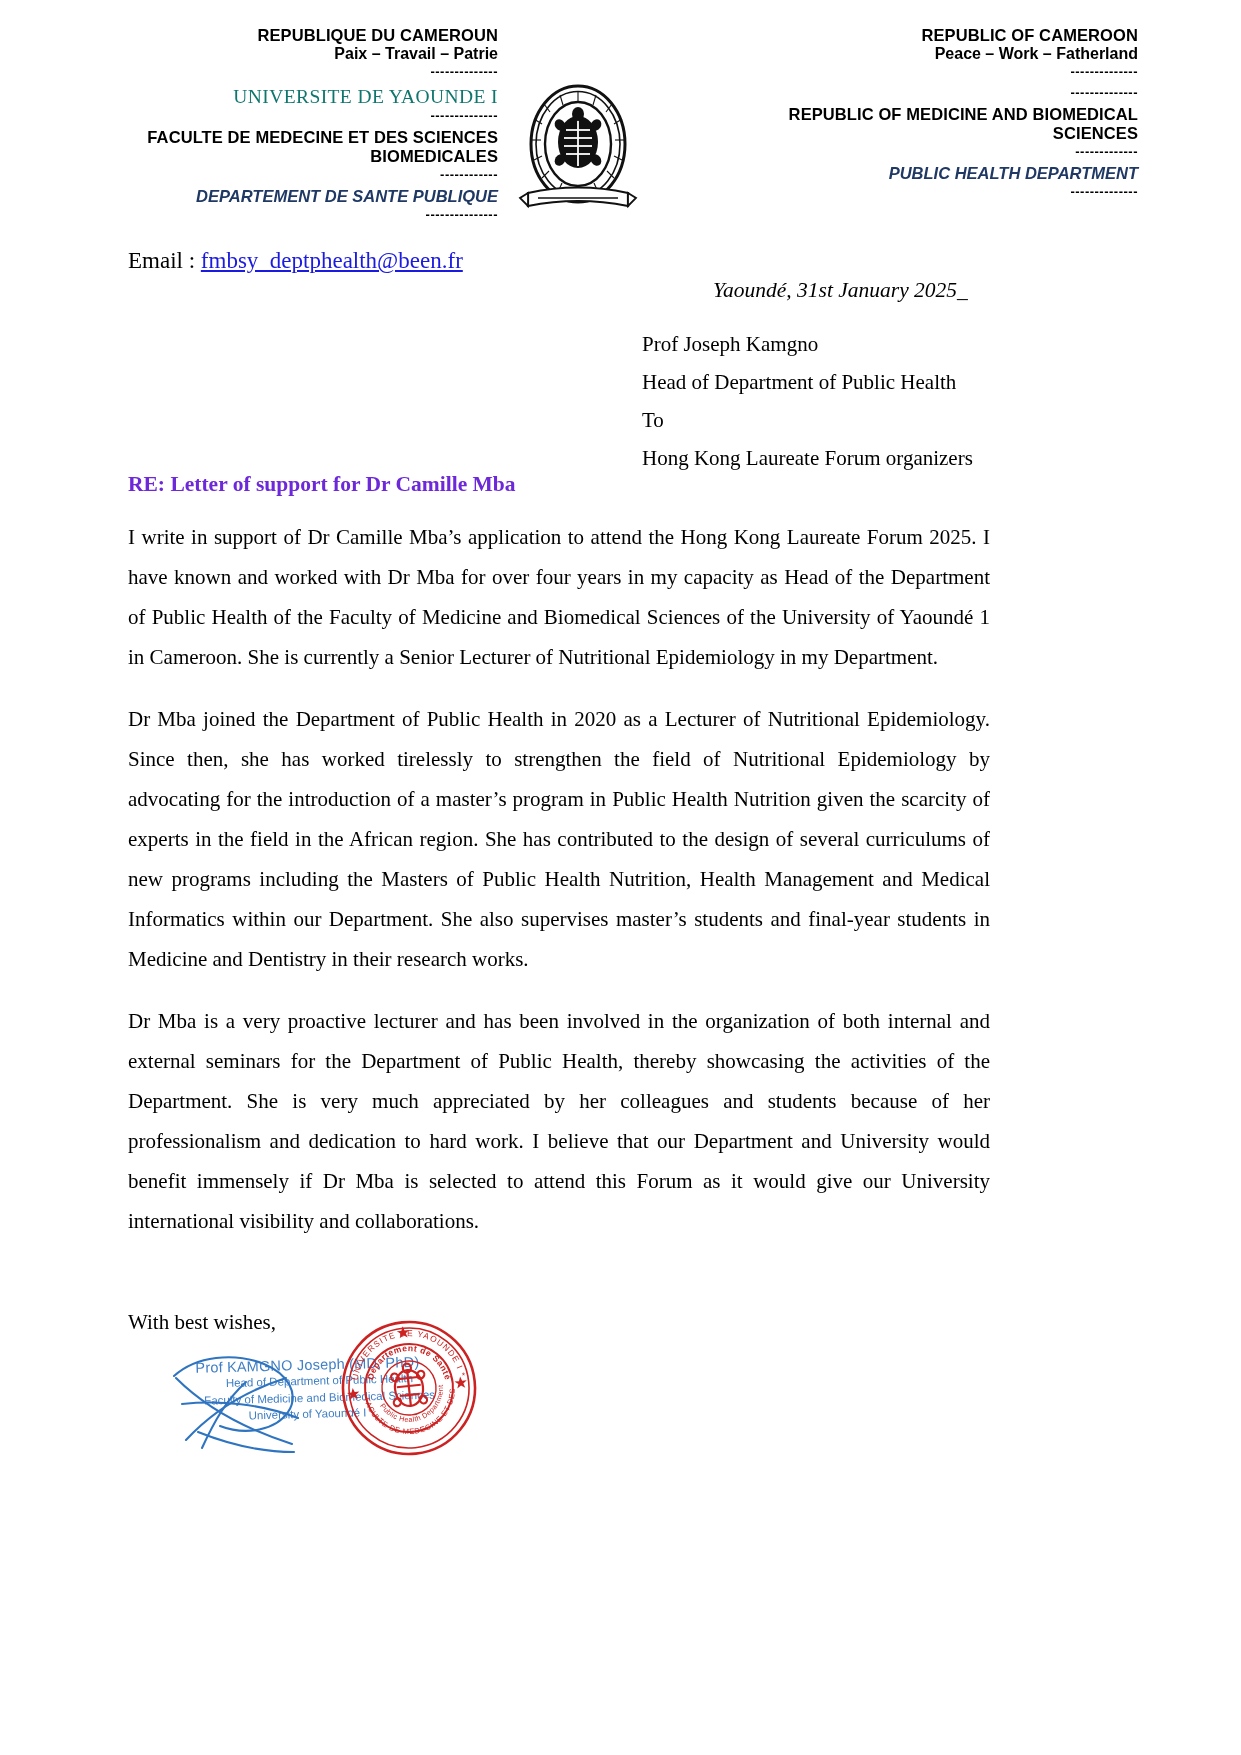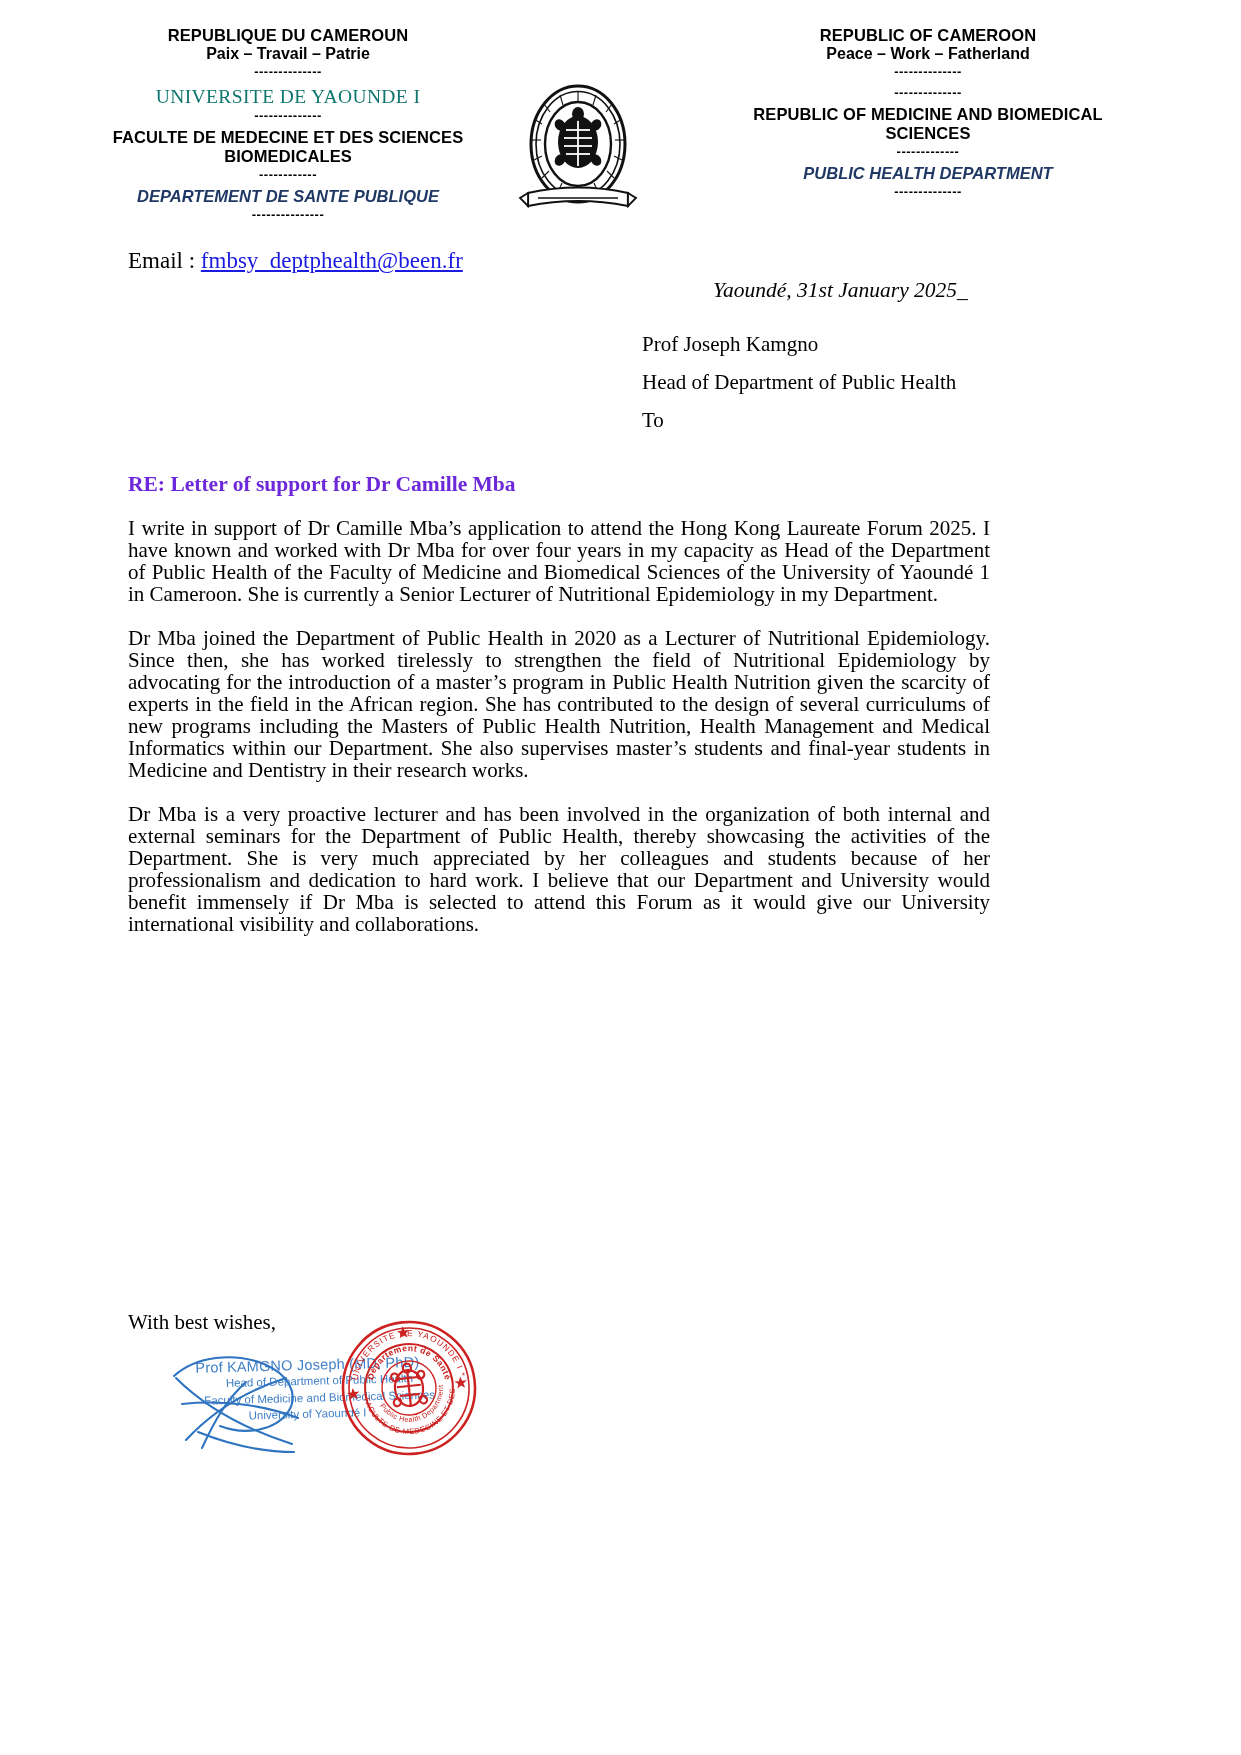--- a/index.html
+++ b/index.html
@@ -26,21 +26,21 @@
   .letterhead {
     position: absolute;
     top: 26px;
     left: 0;
     width: 1241px;
     height: 250px;
   }
   .lh-col {
     position: absolute;
     top: 0;
-    text-align: center;
+    text-align: right;
     line-height: 1.18;
   }
   .lh-left  { left: 78px;  width: 420px; }
   .lh-right { left: 718px; width: 420px; }
 
   .lh-line-bold-sans {
     font-family: "Liberation Sans", "DejaVu Sans", sans-serif;
     font-weight: bold;
     font-size: 16.5px;
     letter-spacing: .1px;
@@ -141,21 +141,21 @@
   }
 
   
   .body-copy {
     position: absolute;
     left: 128px;
     top: 517px;
     width: 862px;
     font-family: "Liberation Serif", "DejaVu Serif", serif;
     font-size: 21px;
-    line-height: 22px;
+    line-height: 40px;
     text-align: justify;
     text-justify: inter-word;
     color: #000000;
   }
   .body-copy p {
     margin: 0 0 22px 0;
     text-align: justify;
   }
   .body-copy p:last-child { margin-bottom: 0; }
 
@@ -317,20 +317,21 @@
   <div class="email-line">
     <span>Email : </span><a class="email-link" href="#">fmbsy_deptphealth@been.fr</a>
   </div>
 
   <div class="date-line">Yaoundé, 31st January 2025_</div>
 
   <div class="address-block">
     <div>Prof Joseph Kamgno</div>
     <div>Head of Department of Public Health</div>
     <div>To</div>
+    <div>Hong Kong Laureate Forum organizers</div>
   </div>
 
   <div class="subject">RE: Letter of support for Dr Camille Mba</div>
 
   <div class="body-copy">
     <p>I write in support of Dr Camille Mba’s application to attend the Hong Kong Laureate Forum 2025. I have known and worked with Dr Mba for over four years in my capacity as Head of the Department of Public Health of the Faculty of Medicine and Biomedical Sciences of the University of Yaoundé 1 in Cameroon. She is currently a Senior Lecturer of Nutritional Epidemiology in my Department.</p>
     <p>Dr Mba joined the Department of Public Health in 2020 as a Lecturer of Nutritional Epidemiology. Since then, she has worked tirelessly to strengthen the field of Nutritional Epidemiology by advocating for the introduction of a master’s program in Public Health Nutrition given the scarcity of experts in the field in the African region. She has contributed to the design of several curriculums of new programs including the Masters of Public Health Nutrition, Health Management and Medical Informatics within our Department. She also supervises master’s students and final-year students in Medicine and Dentistry in their research works.</p>
     <p>Dr Mba is a very proactive lecturer and has been involved in the organization of both internal and external seminars for the Department of Public Health, thereby showcasing the activities of the Department. She is very much appreciated by her colleagues and students because of her professionalism and dedication to hard work. I believe that our Department and University would benefit immensely if Dr Mba is selected to attend this Forum as it would give our University international visibility and collaborations.</p>
   </div>
 

